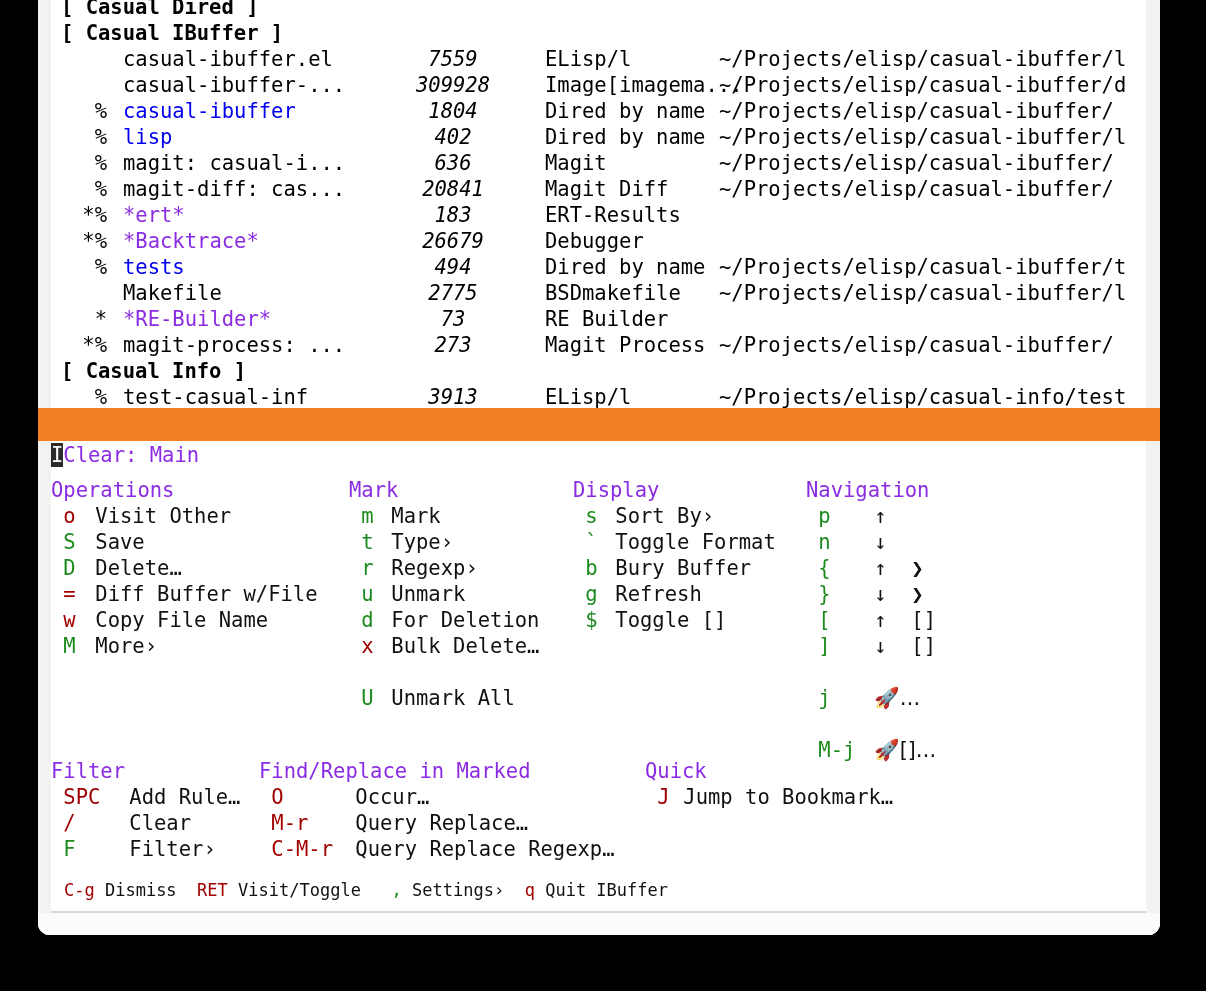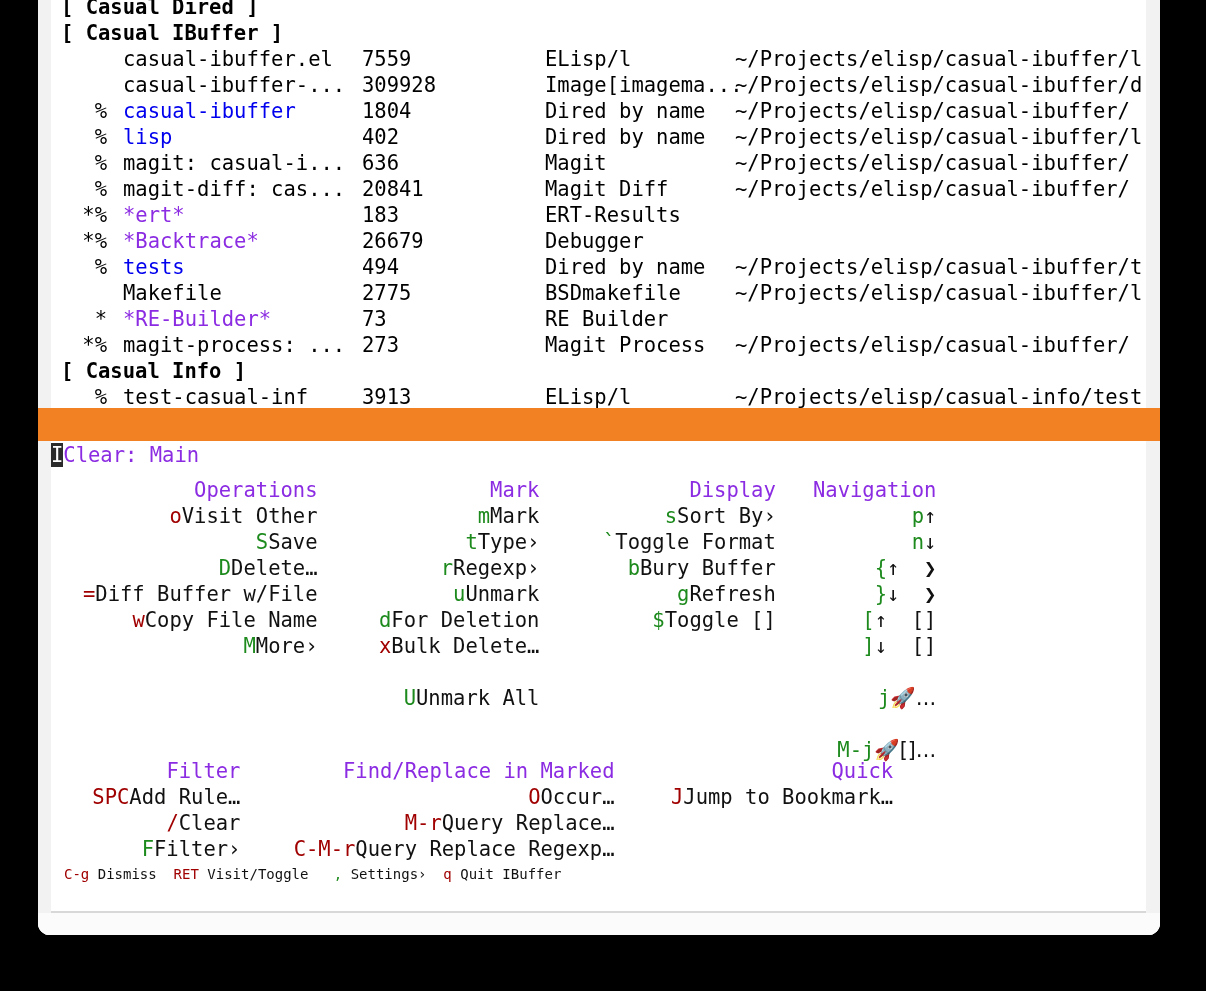--- a/index.html
+++ b/index.html
@@ -59,23 +59,23 @@
     line-height: 26px;
     color: #000000;
     white-space: pre;
     overflow: hidden;
   }
   .bl-row { height: 26px; position: relative; }
   .bl-group { font-weight: bold; color: #000; padding-left: 10px; }
   .cell { position: absolute; top: 0; white-space: pre; }
   .c-mark  { left: 10px;  width: 46px; text-align: right; }
   .c-name  { left: 72px; }
-  .c-size  { left: 311px; width: 152px; text-align: left; }
+  .c-size  { left: 326px; width: 152px; text-align: center; font-style: italic; }
   .c-mode  { left: 494px; }
-  .c-file  { left: 684px; text-align: right; }
+  .c-file  { left: 668px; text-align: right; }
 
   
   #modeline {
     position: absolute;
     left: 0;
     top: 414px;
     width: 100%;
     height: 33px;
     background: #f28124;
     color: #1a1a1a;
@@ -111,41 +111,41 @@
     position: absolute;
     left: 0; top: 1px;
     color: #8b2be2;
     white-space: pre;
   }
   .t-title .cursorchar {
     background: #2b2b2b;
     color: #ffffff;
   }
   .grp { position: absolute; }
-  .mrow { position: relative; height: 26px; white-space: pre; text-align: right; }
+  .mrow { position: relative; height: 26px; white-space: pre; }
   .key { display: inline-block; }
   .desc { color: #111111; }
 
   
   .kw-ops  { width: 32px; }
   .kw-mark { width: 30px; }
   .kw-disp { width: 30px; }
   .kw-nav  { width: 56px; }
   .kw-filt { width: 66px; }
   .kw-find { width: 84px; }
   .kw-quick{ width: 26px; }
   .rocket { font-family: "DejaVu Sans", sans-serif; }
 
   
   #bottom-row {
     position: absolute;
     left: 13px;
-    top: 420px;
+    top: 436px;
     white-space: pre;
-    font-size: 14px;
+    font-size: 17px;
     line-height: 26px;
   }
   #bottom-row .seg { display: inline-block; }
 
   
   #bottom-sep {
     position: absolute;
     left: 13px;
     right: 14px;
     top: 470px;

